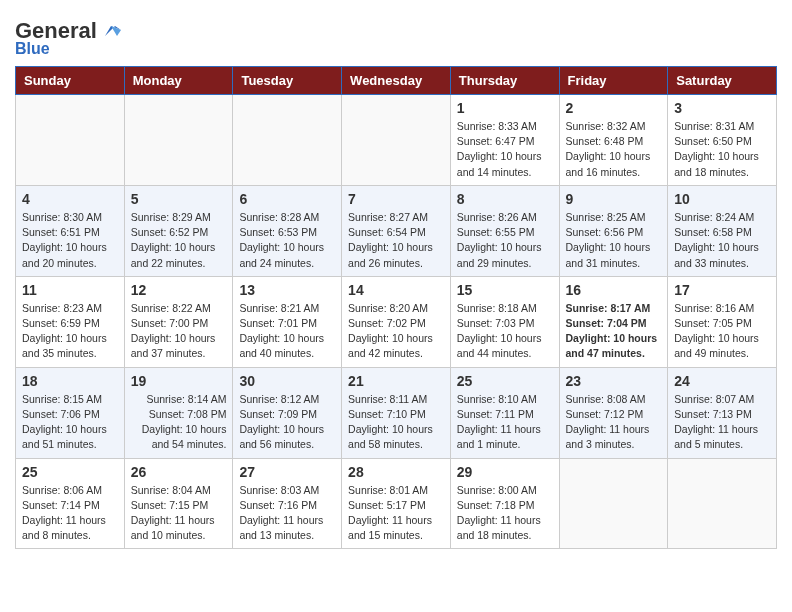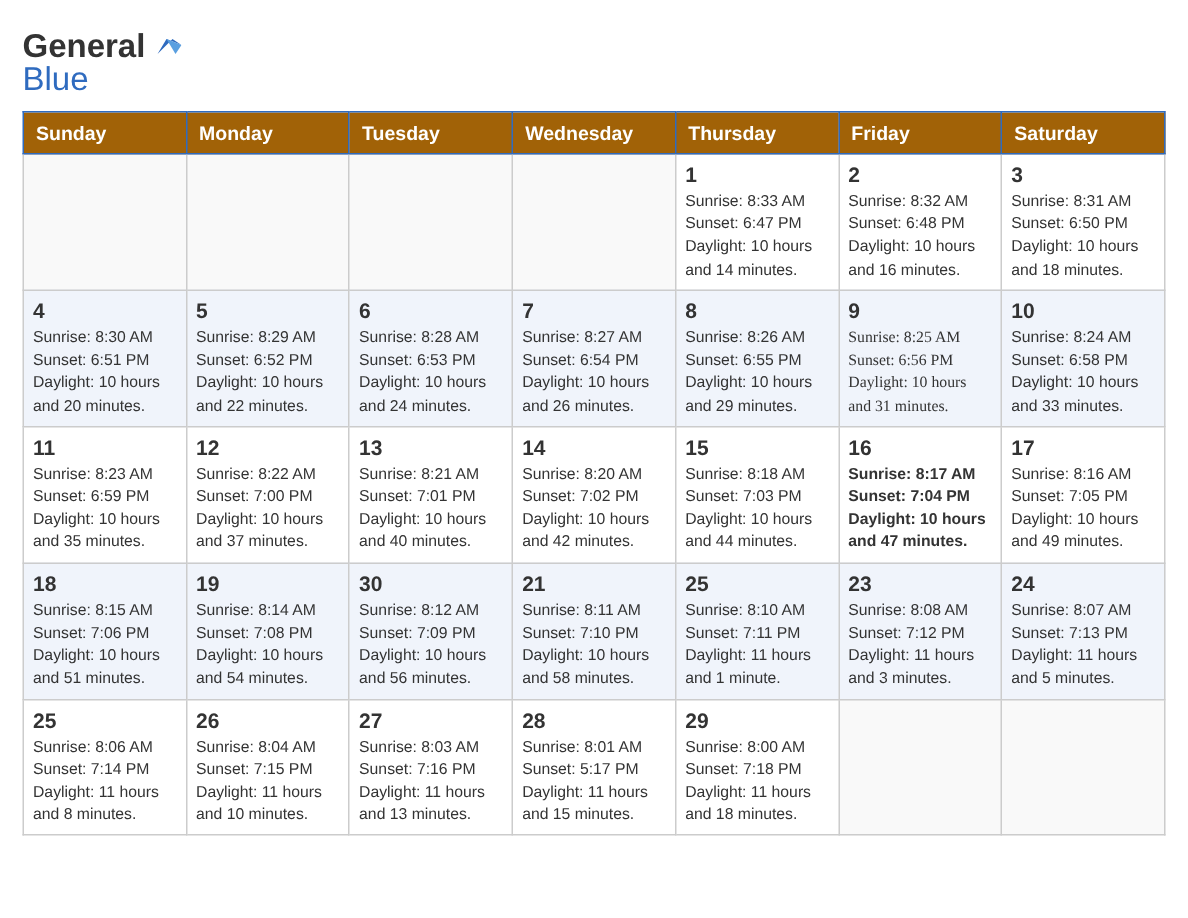--- a/index.html
+++ b/index.html
@@ -33,21 +33,21 @@
     .location {
       font-size: 16px;
       color: #555;
     }
     .calendar-table {
       width: 100%;
       border-collapse: collapse;
       table-layout: fixed;
     }
     .calendar-table th {
-      background: #a16207;
+      background: #7f1d1d;
       color: #fff;
       text-align: left;
       padding: 6px 8px;
       font-size: 13px;
       font-weight: bold;
       border: 1px solid #2f6bbf;
     }
     .calendar-table td {
       border: 1px solid #ccc;
       vertical-align: top;
@@ -86,21 +86,21 @@
 
 <div class="header-area">
   <div class="logo">
     <div style="display:flex;align-items:center;gap:2px;">
       <span style="font-size:22px;font-weight:bold;color:#333;">General</span>
       <svg width="22" height="18" viewBox="0 0 22 18">
         <polygon points="6,14 16,4 22,8 12,4" fill="#2f6bbf"></polygon>
         <polygon points="12,4 22,8 18,14" fill="#5a9fe0"></polygon>
       </svg>
     </div>
-    <span style="font-size:22px;font-weight:normal;color:#2f6bbf;margin-top:-4px;">Blue</span>
+    <span style="font-size:16px;font-weight:bold;color:#2f6bbf;margin-top:-4px;">Blue</span>
   </div>
   <div class="title-block">
     <div class="month-title"></div>
     <div class="location"></div>
   </div>
 </div>
 
 <table class="calendar-table">
   <thead>
     <tr>
@@ -164,21 +164,21 @@
 Daylight: 10 hours and 26 minutes.</div>
         </td>
         <td>
           <span class="day-number">8</span>
           <div class="day-info" style="white-space: pre-line;">Sunrise: 8:26 AM
 Sunset: 6:55 PM
 Daylight: 10 hours and 29 minutes.</div>
         </td>
         <td>
           <span class="day-number">9</span>
-          <div class="day-info" style="white-space: pre-line; font-family: Liberation Serif, serif;">Sunrise: 8:25 AM
+          <div class="day-info" style="white-space: pre-line;">Sunrise: 8:25 AM
 Sunset: 6:56 PM
 Daylight: 10 hours and 31 minutes.</div>
         </td>
         <td>
           <span class="day-number">10</span>
           <div class="day-info" style="white-space: pre-line;">Sunrise: 8:24 AM
 Sunset: 6:58 PM
 Daylight: 10 hours and 33 minutes.</div>
         </td>
       </tr>
@@ -228,21 +228,21 @@
       </tr>
       <tr>
         <td>
           <span class="day-number">18</span>
           <div class="day-info" style="white-space: pre-line;">Sunrise: 8:15 AM
 Sunset: 7:06 PM
 Daylight: 10 hours and 51 minutes.</div>
         </td>
         <td>
           <span class="day-number">19</span>
-          <div class="day-info" style="white-space: pre-line;">Sunrise: 8:14 AM
+          <div class="day-info" style="white-space: pre-line; text-align: right;">Sunrise: 8:14 AM
 Sunset: 7:08 PM
 Daylight: 10 hours and 54 minutes.</div>
         </td>
         <td>
           <span class="day-number">30</span>
           <div class="day-info" style="white-space: pre-line;">Sunrise: 8:12 AM
 Sunset: 7:09 PM
 Daylight: 10 hours and 56 minutes.</div>
         </td>
         <td>

